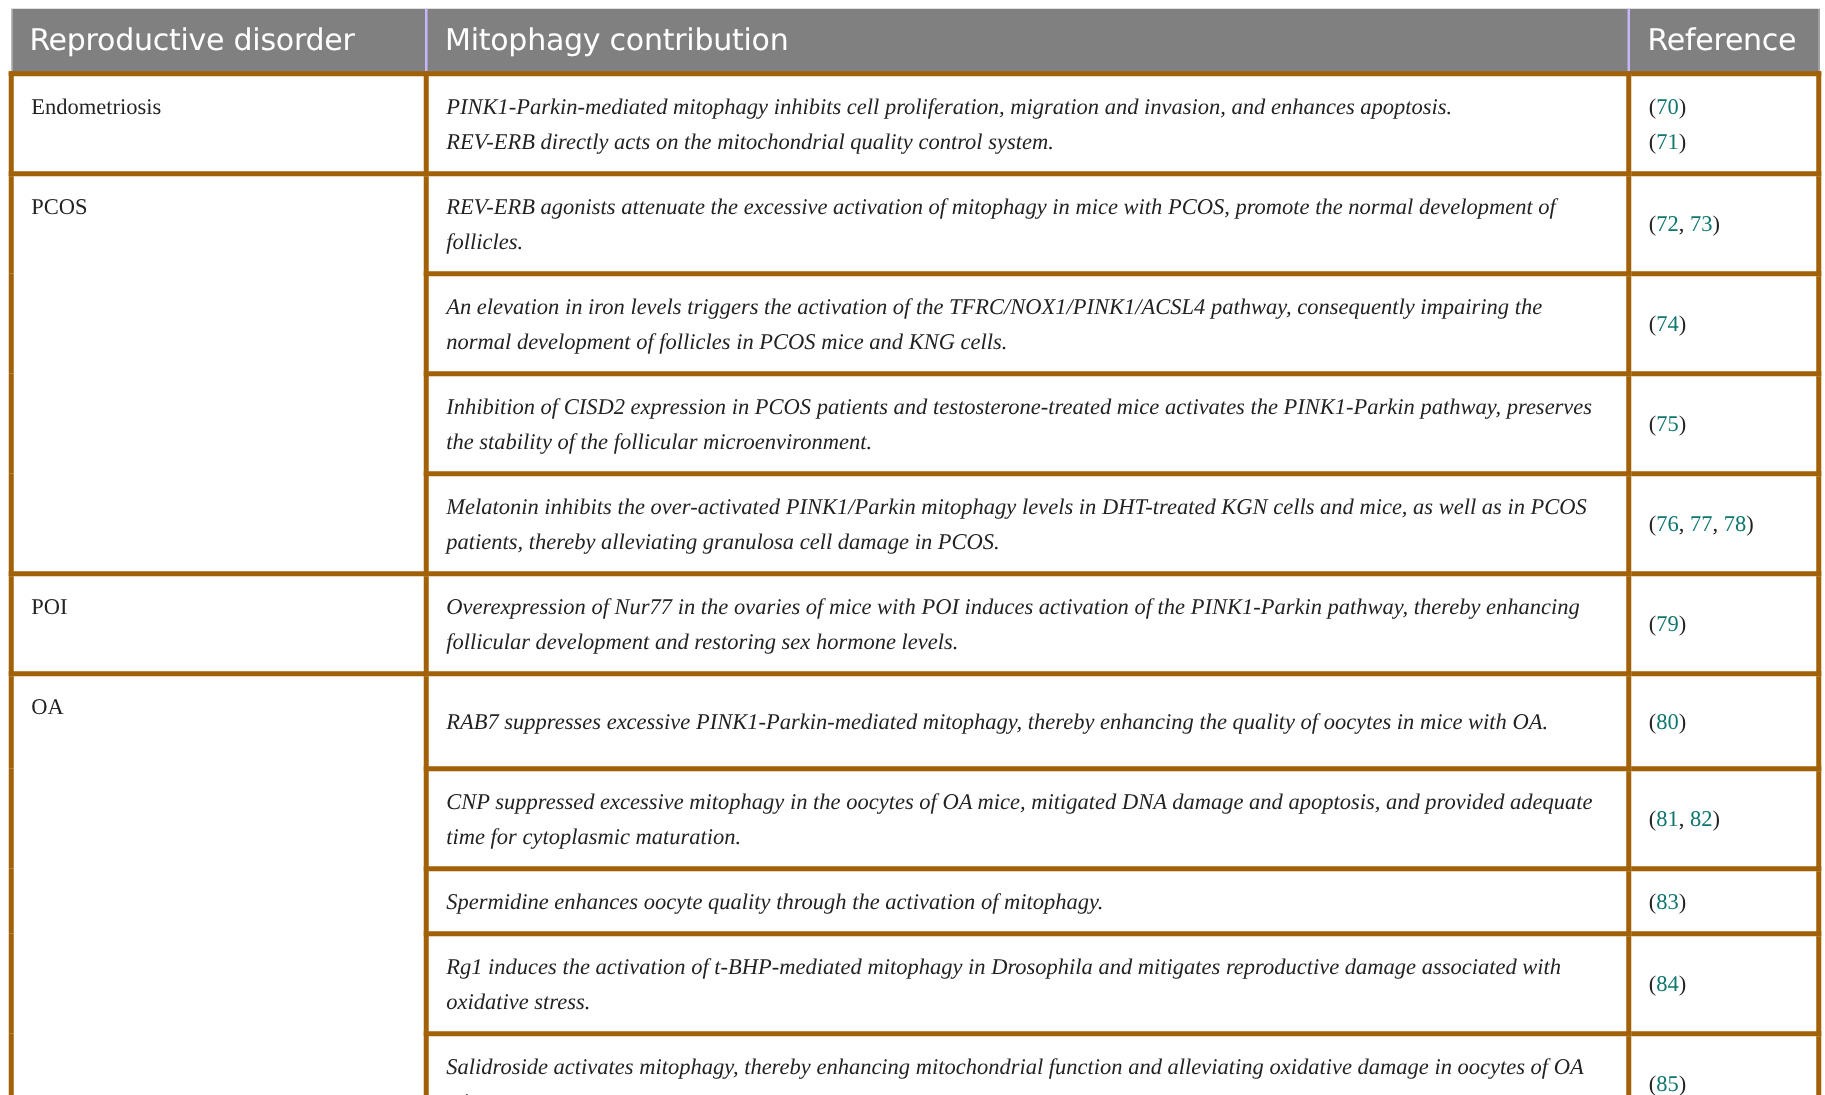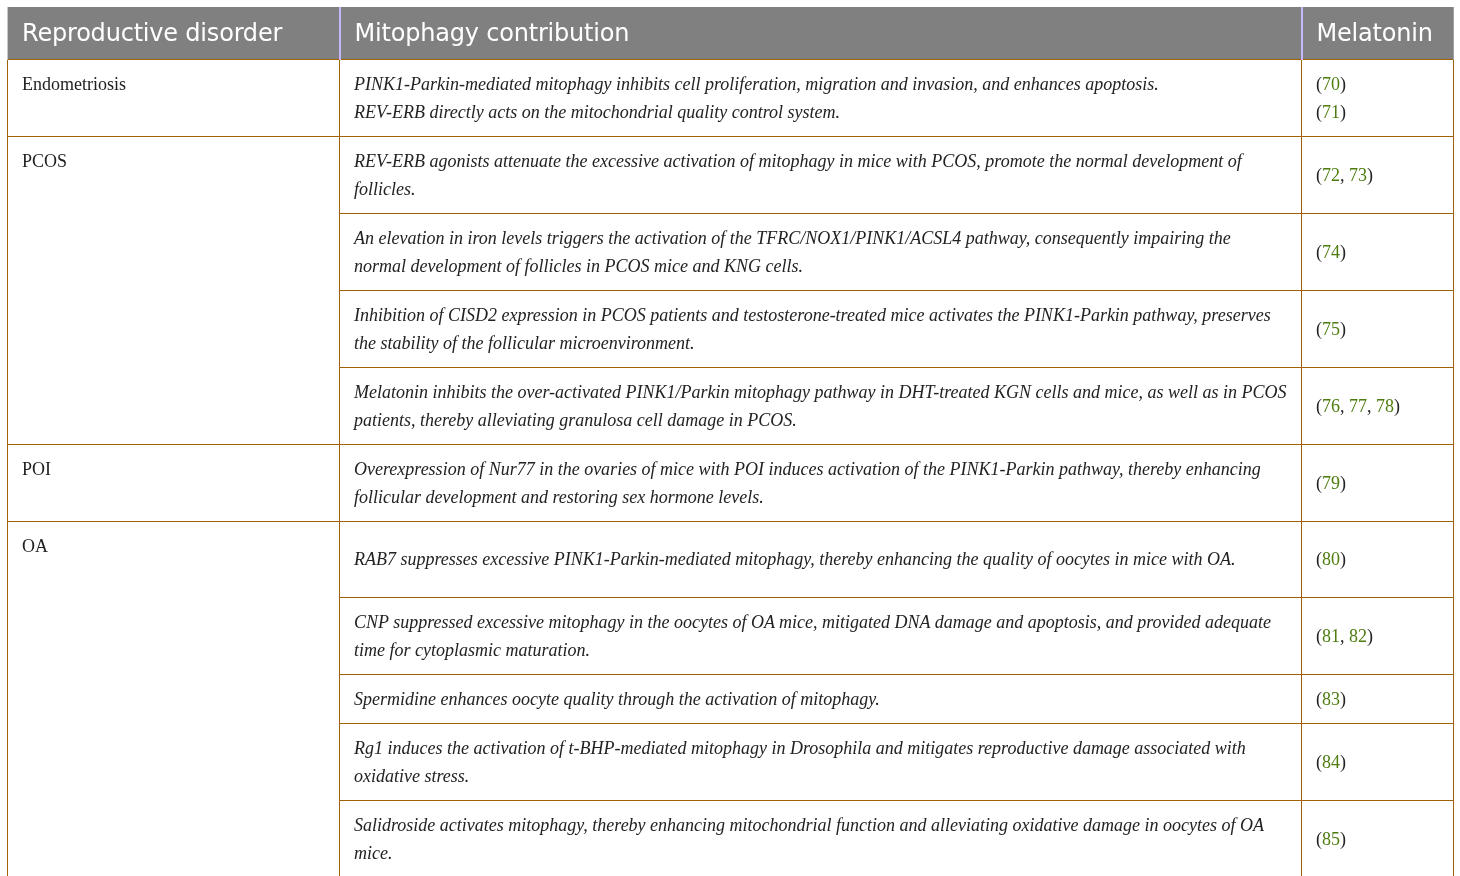--- a/index.html
+++ b/index.html
@@ -16,49 +16,49 @@
   .tbl thead th {
     background: #808080; color: #ffffff;
     font-family: "DejaVu Sans", "Liberation Sans", sans-serif;
     font-weight: normal; font-size: 24px; text-align: left;
     height: 52px; padding: 0 14px; box-sizing: border-box;
     border-left: 2px solid #c4b5fd; border-right: 1px solid #a0a0a0;
     letter-spacing: -0.2px;
   }
   .tbl thead th:first-child { border-left: 1px solid #c8c8c8; }
   .tbl td {
-    border: 1px solid #a16207; vertical-align: top; padding: 0 14px;
+    border: 4px solid #a16207; vertical-align: top; padding: 0 14px;
     box-sizing: border-box; line-height: 28px;
   }
   .tbl td.contrib, .tbl td.ref { vertical-align: middle; }
   .tbl td.disorder { padding-top: 10px; }
   .tbl td.contrib { padding-top: 10px; padding-bottom: 10px; font-style: italic; }
   .tbl tr.h76 td.contrib, .tbl tr.h76 td.ref { height: 76px; }
   .tbl tr.h48 td.contrib, .tbl tr.h48 td.ref { height: 48px; }
   .tbl tr.first td.contrib { vertical-align: top; }
   .tbl tr.first td.ref { vertical-align: top; padding-top: 10px; }
   .ref .paren { color: #222222; }
-  .ref .num { color: #4d7c0f; cursor: pointer; }
+  .ref .num { color: #0f766e; cursor: pointer; }
   .ref .sep { color: #222222; }
   .ref .line { display: block; }
 </style>
 </head>
 <body>
 
 <table class="tbl">
   <colgroup>
       <col class="c1">
       <col class="c2">
       <col class="c3">
     </colgroup>
   <thead>
     <tr>
       <th>Reproductive disorder</th>
       <th>Mitophagy contribution</th>
-      <th>Melatonin</th>
+      <th>Reference</th>
     </tr>
   </thead>
   <tbody id="tbody">
       <tr class="first">
         <td class="disorder" rowspan="1">Endometriosis</td>
         <td class="contrib">
           <span style="display: block;">PINK1-Parkin-mediated mitophagy inhibits cell proliferation, migration and invasion, and enhances apoptosis.</span>
           <span style="display: block;">REV-ERB directly acts on the mitochondrial quality control system.</span>
         </td>
         <td class="ref">
@@ -79,21 +79,21 @@
           <span class="line"><span class="paren">(</span><span class="num">74</span><span class="paren">)</span></span>
         </td>
       </tr>
       <tr class="h76">
         <td class="contrib">Inhibition of CISD2 expression in PCOS patients and testosterone-treated mice activates the PINK1-Parkin pathway, preserves the stability of the follicular microenvironment.</td>
         <td class="ref">
           <span class="line"><span class="paren">(</span><span class="num">75</span><span class="paren">)</span></span>
         </td>
       </tr>
       <tr class="h76">
-        <td class="contrib">Melatonin inhibits the over-activated PINK1/Parkin mitophagy pathway in DHT-treated KGN cells and mice, as well as in PCOS patients, thereby alleviating granulosa cell damage in PCOS.</td>
+        <td class="contrib">Melatonin inhibits the over-activated PINK1/Parkin mitophagy levels in DHT-treated KGN cells and mice, as well as in PCOS patients, thereby alleviating granulosa cell damage in PCOS.</td>
         <td class="ref">
           <span class="line"><span class="paren">(</span><span class="num">76</span><span class="sep">, </span><span class="num">77</span><span class="sep">, </span><span class="num">78</span><span class="paren">)</span></span>
         </td>
       </tr>
       <tr class="h76">
         <td class="disorder" rowspan="1">POI</td>
         <td class="contrib">Overexpression of Nur77 in the ovaries of mice with POI induces activation of the PINK1-Parkin pathway, thereby enhancing follicular development and restoring sex hormone levels.</td>
         <td class="ref">
           <span class="line"><span class="paren">(</span><span class="num">79</span><span class="paren">)</span></span>
         </td>

